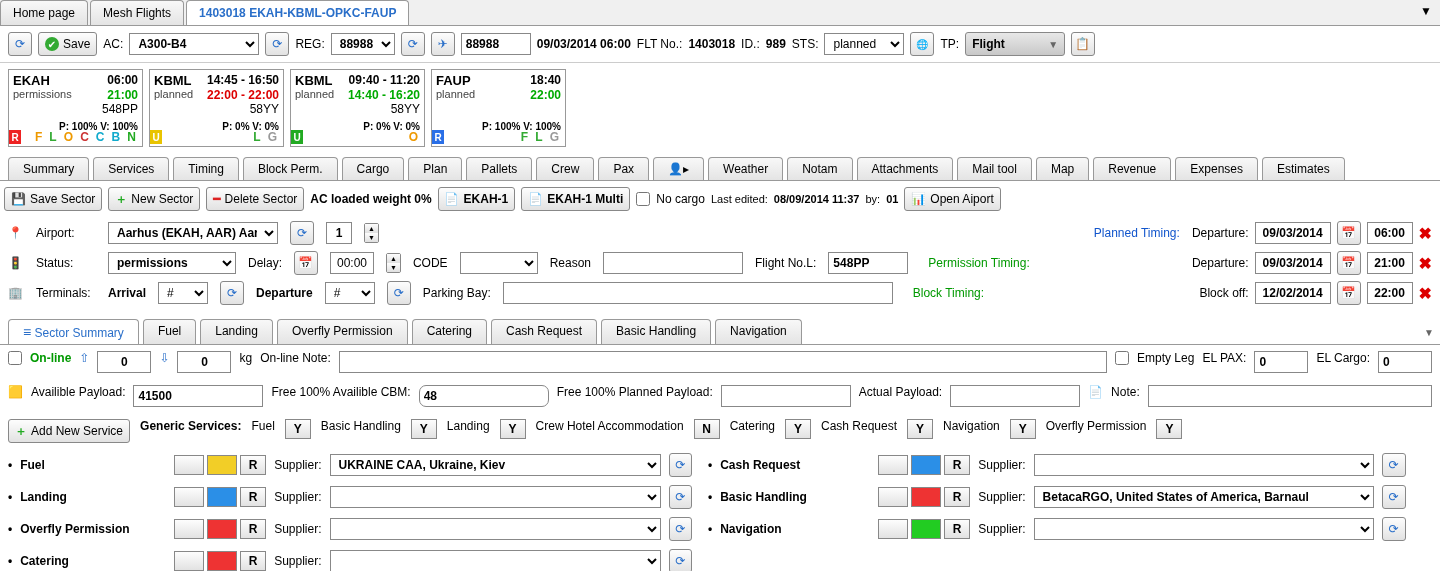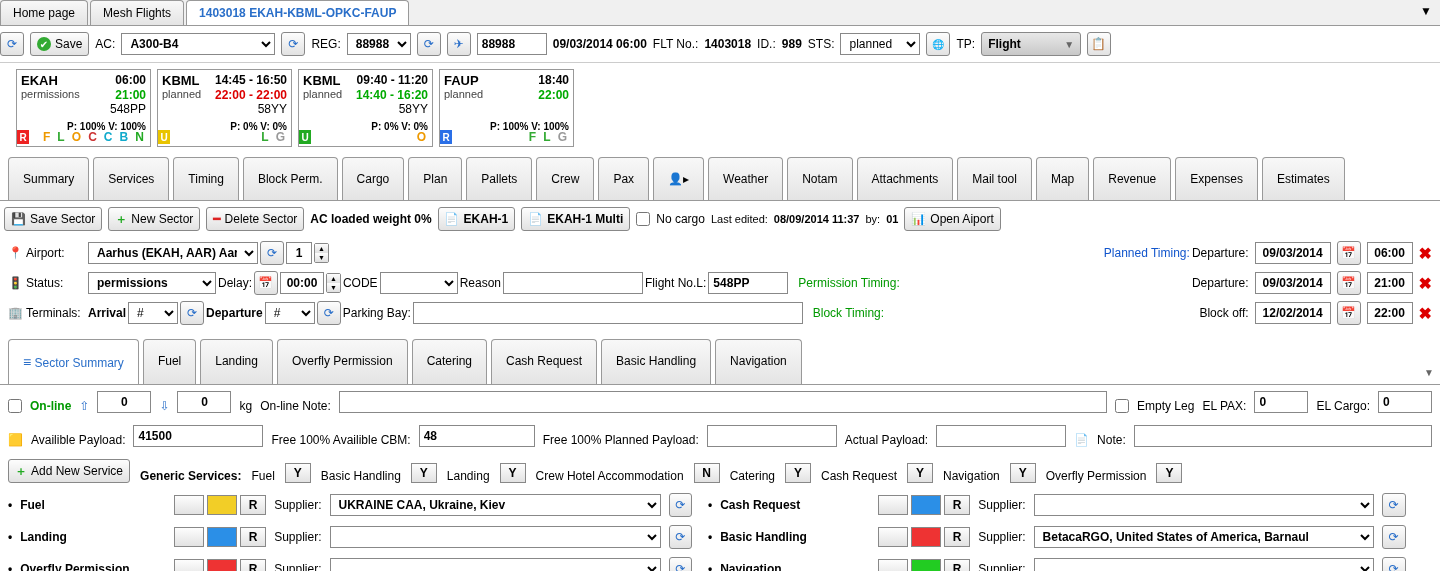--- a/index.html
+++ b/index.html
@@ -5,69 +5,69 @@
 * { box-sizing: border-box; margin: 0; padding: 0; font-family: Arial, sans-serif; font-size: 12px; }
 body { background: #fff; width: 1440px; height: 571px; overflow: hidden; position: relative; }
 
 
 .top-tabs { display: flex; border-bottom: 1px solid #999; background: #f0f0f0; height: 26px; }
 .top-tab { padding: 4px 12px; border: 1px solid #999; border-bottom: none; background: linear-gradient(#f8f8f8,#e4e4e4); margin-right: 2px; border-radius: 4px 4px 0 0; cursor: pointer; display: flex; align-items: center; }
 .top-tab.active { background: #fff; color: #2a6fc9; font-weight: bold; }
 .top-arrow { margin-left: auto; padding: 4px 8px; }
 
 
-.toolbar { display: flex; align-items: center; gap: 6px; padding: 6px 0; border-bottom: 1px solid #ccc; }
+.toolbar { display: flex; align-items: center; gap: 6px; padding: 6px 8px; border-bottom: 1px solid #ccc; }
 .btn { border: 1px solid #888; background: linear-gradient(#fdfdfd,#e2e2e2); padding: 3px 6px; border-radius: 3px; cursor: pointer; display: inline-flex; align-items: center; gap: 4px; height: 24px; }
 .btn-dark { background: linear-gradient(#e8e8e8,#c8c8c8); }
 .icon-btn { width: 24px; height: 24px; display: inline-flex; align-items: center; justify-content: center; border: 1px solid #888; border-radius: 3px; background: linear-gradient(#fdfdfd,#e2e2e2); cursor: pointer; }
 .lbl { font-weight: normal; }
 .bold { font-weight: bold; }
 select, input[type=text] { border: 1px solid #888; height: 22px; padding: 2px 4px; background: #fff; }
 input[type=text] { padding: 2px 4px; }
 
 
-.legs { display: flex; gap: 6px; padding: 6px 16px; }
+.legs { display: flex; gap: 6px; padding: 6px 8px; }
 .leg { border: 1px solid #999; width: 135px; height: 78px; position: relative; padding: 4px; font-size: 11px; }
 .leg .code { font-weight: bold; font-size: 13px; position: absolute; top: 3px; left: 4px; }
 .leg .t1 { position: absolute; top: 3px; right: 4px; font-weight: bold; }
 .leg .status { position: absolute; top: 18px; left: 4px; font-size: 11px; color: #444; }
 .leg .t2 { position: absolute; top: 18px; right: 4px; font-weight: bold; color: #0a0; }
 .leg .t2.red { color: #d00; }
 .leg .fno { position: absolute; top: 32px; right: 4px; }
 .leg .pv { position: absolute; bottom: 14px; right: 4px; font-size: 10px; font-weight: bold; }
 .leg .ltrs { position: absolute; bottom: 2px; right: 4px; letter-spacing: 2px; font-size: 11px; font-weight: bold; }
 .leg .sq { position: absolute; bottom: 2px; left: 0; width: 12px; height: 14px; color: #fff; display: flex; align-items: center; justify-content: center; font-weight: bold; font-size: 10px; }
 
 
 .tabrow { display: flex; gap: 4px; padding: 4px 8px 0 8px; border-bottom: 1px solid #999; }
-.tab2 { border: 1px solid #999; border-bottom: none; background: linear-gradient(#f8f8f8,#e4e4e4); padding: 14px 14px; border-radius: 4px 4px 0 0; cursor: pointer; }
+.tab2 { border: 1px solid #999; border-bottom: none; background: linear-gradient(#f8f8f8,#e4e4e4); padding: 4px 14px; border-radius: 4px 4px 0 0; cursor: pointer; }
 .tab2.active { background: #fff; color: #2a6fc9; }
 
 
 .midbar { display: flex; gap: 6px; align-items: center; padding: 6px 4px; flex-wrap: wrap; }
 
 
 .form-area { padding: 4px 8px; }
-.form-row { display: flex; align-items: center; gap: 2px; margin-bottom: 6px; }
+.form-row { display: flex; align-items: center; gap: 12px; margin-bottom: 6px; }
 .form-row .iconcell { width: 16px; display: inline-flex; justify-content: center; }
 .form-row .lab { width: 60px; }
 .timing-lbl { font-weight: normal; }
 .planned-t { color: #15c; }
 .perm-t { color: #090; }
 .block-t { color: #090; }
 .right-block { margin-left: auto; display: flex; align-items: center; gap: 6px; }
 .date-input { width: 76px; text-align: center; font-weight: bold; }
 .time-input { width: 46px; text-align: center; font-weight: bold; }
 .red-x { color: #d00; font-weight: bold; font-size: 16px; cursor: pointer; }
 
 
 .subtabs { display: flex; gap: 4px; padding: 4px 8px 0 8px; border-bottom: 1px solid #999; }
 
 
-.sumrow { display: flex; align-items: flex-end; gap: 8px; padding: 6px 8px; }
+.sumrow { display: flex; align-items: flex-start; gap: 8px; padding: 6px 8px; }
 .chk { width: 14px; height: 14px; }
 
 
 .svc-row { display: flex; align-items: center; gap: 8px; padding: 4px 8px; min-height: 30px; }
 .svc-name { font-weight: bold; width: 150px; }
 .swatch-group { display: flex; gap: 3px; }
 .swatch { width: 30px; height: 20px; border: 1px solid #888; background: linear-gradient(#fdfdfd,#e2e2e2); cursor: pointer; }
 .swatch.filled-y { background: #f2ce27; }
 .swatch.filled-b { background: #2b8fe7; }
 .swatch.filled-r { background: #e33; }
@@ -107,21 +107,21 @@
   <div class="top-arrow">▼</div>
 </div>
 
 <div class="toolbar">
   <span class="icon-btn ic-refresh"></span>
   <button class="btn">
       <span class="ic-check"></span>
       <span>Save</span>
     </button>
   <span class="lbl">AC:</span>
-  <select style="width:154px;font-weight:bold"><option>A300-B4</option></select>
+  <select style="width:130px;font-weight:bold"><option>A300-B4</option></select>
   <span class="icon-btn ic-refresh"></span>
   <span class="lbl">REG:</span>
   <select style="width:64px;font-weight:bold"><option>88988</option></select>
   <span class="icon-btn ic-refresh"></span>
   <span class="icon-btn ic-plane"></span>
   <input type="text" style="width: 70px; font-weight: bold;" value="88988">
   <span class="bold">09/03/2014 06:00</span>
   <span class="lbl">FLT No.:</span>
   <span class="bold">1403018</span>
   <span class="lbl">ID.:</span>
@@ -257,21 +257,21 @@
       <span class="red-x">✖</span>
     </span>
   </div>
 
   <div class="form-row">
     <span class="iconcell ic-light"></span>
     <span class="lab">Status:</span>
     <select style="width:128px;font-weight:bold"><option>permissions</option></select>
     <span>Delay:</span>
     <span class="icon-btn ic-cal"></span>
-    <input type="text" style="width: 44px; text-align: center; font-weight: bold;" value="00:00">
+    <input type="text" style="width: 44px; text-align: center; font-weight: normal;" value="00:00">
     <div class="spinner-btn">
         <span>▲</span>
         <span>▼</span>
       </div>
     <span>CODE</span>
     <select style="width:78px"><option></option></select>
     <span>Reason</span>
     <input type="text" style="width: 140px;" value="">
     <span>Flight No.L:</span>
     <input type="text" style="width: 80px; font-weight: bold;" value="548PP">
@@ -335,21 +335,21 @@
   <input type="text" style="width: 54px; font-weight: bold;" value="0">
   <span>EL Cargo:</span>
   <input type="text" style="width: 54px; font-weight: bold;" value="0">
 </div>
 
 <div class="sumrow">
   <span class="ic-box"></span>
   <span>Availible Payload:</span>
   <input type="text" style="width: 130px; font-weight: bold;" value="41500">
   <span>Free 100% Availible CBM:</span>
-  <input type="text" style="width: 116px; font-weight: bold;" value="48">
+  <input type="text" style="width: 130px; font-weight: bold; border-radius: 7px;" value="48">
   <span>Free 100% Planned Payload:</span>
   <input type="text" style="width: 130px;">
   <span>Actual Payload:</span>
   <input type="text" style="width: 130px;">
   <span class="ic-note"></span>
   <span>Note:</span>
   <input type="text" style="flex: 1 1 0%;">
 </div>
 
 <div class="sumrow" style="gap:10px">

